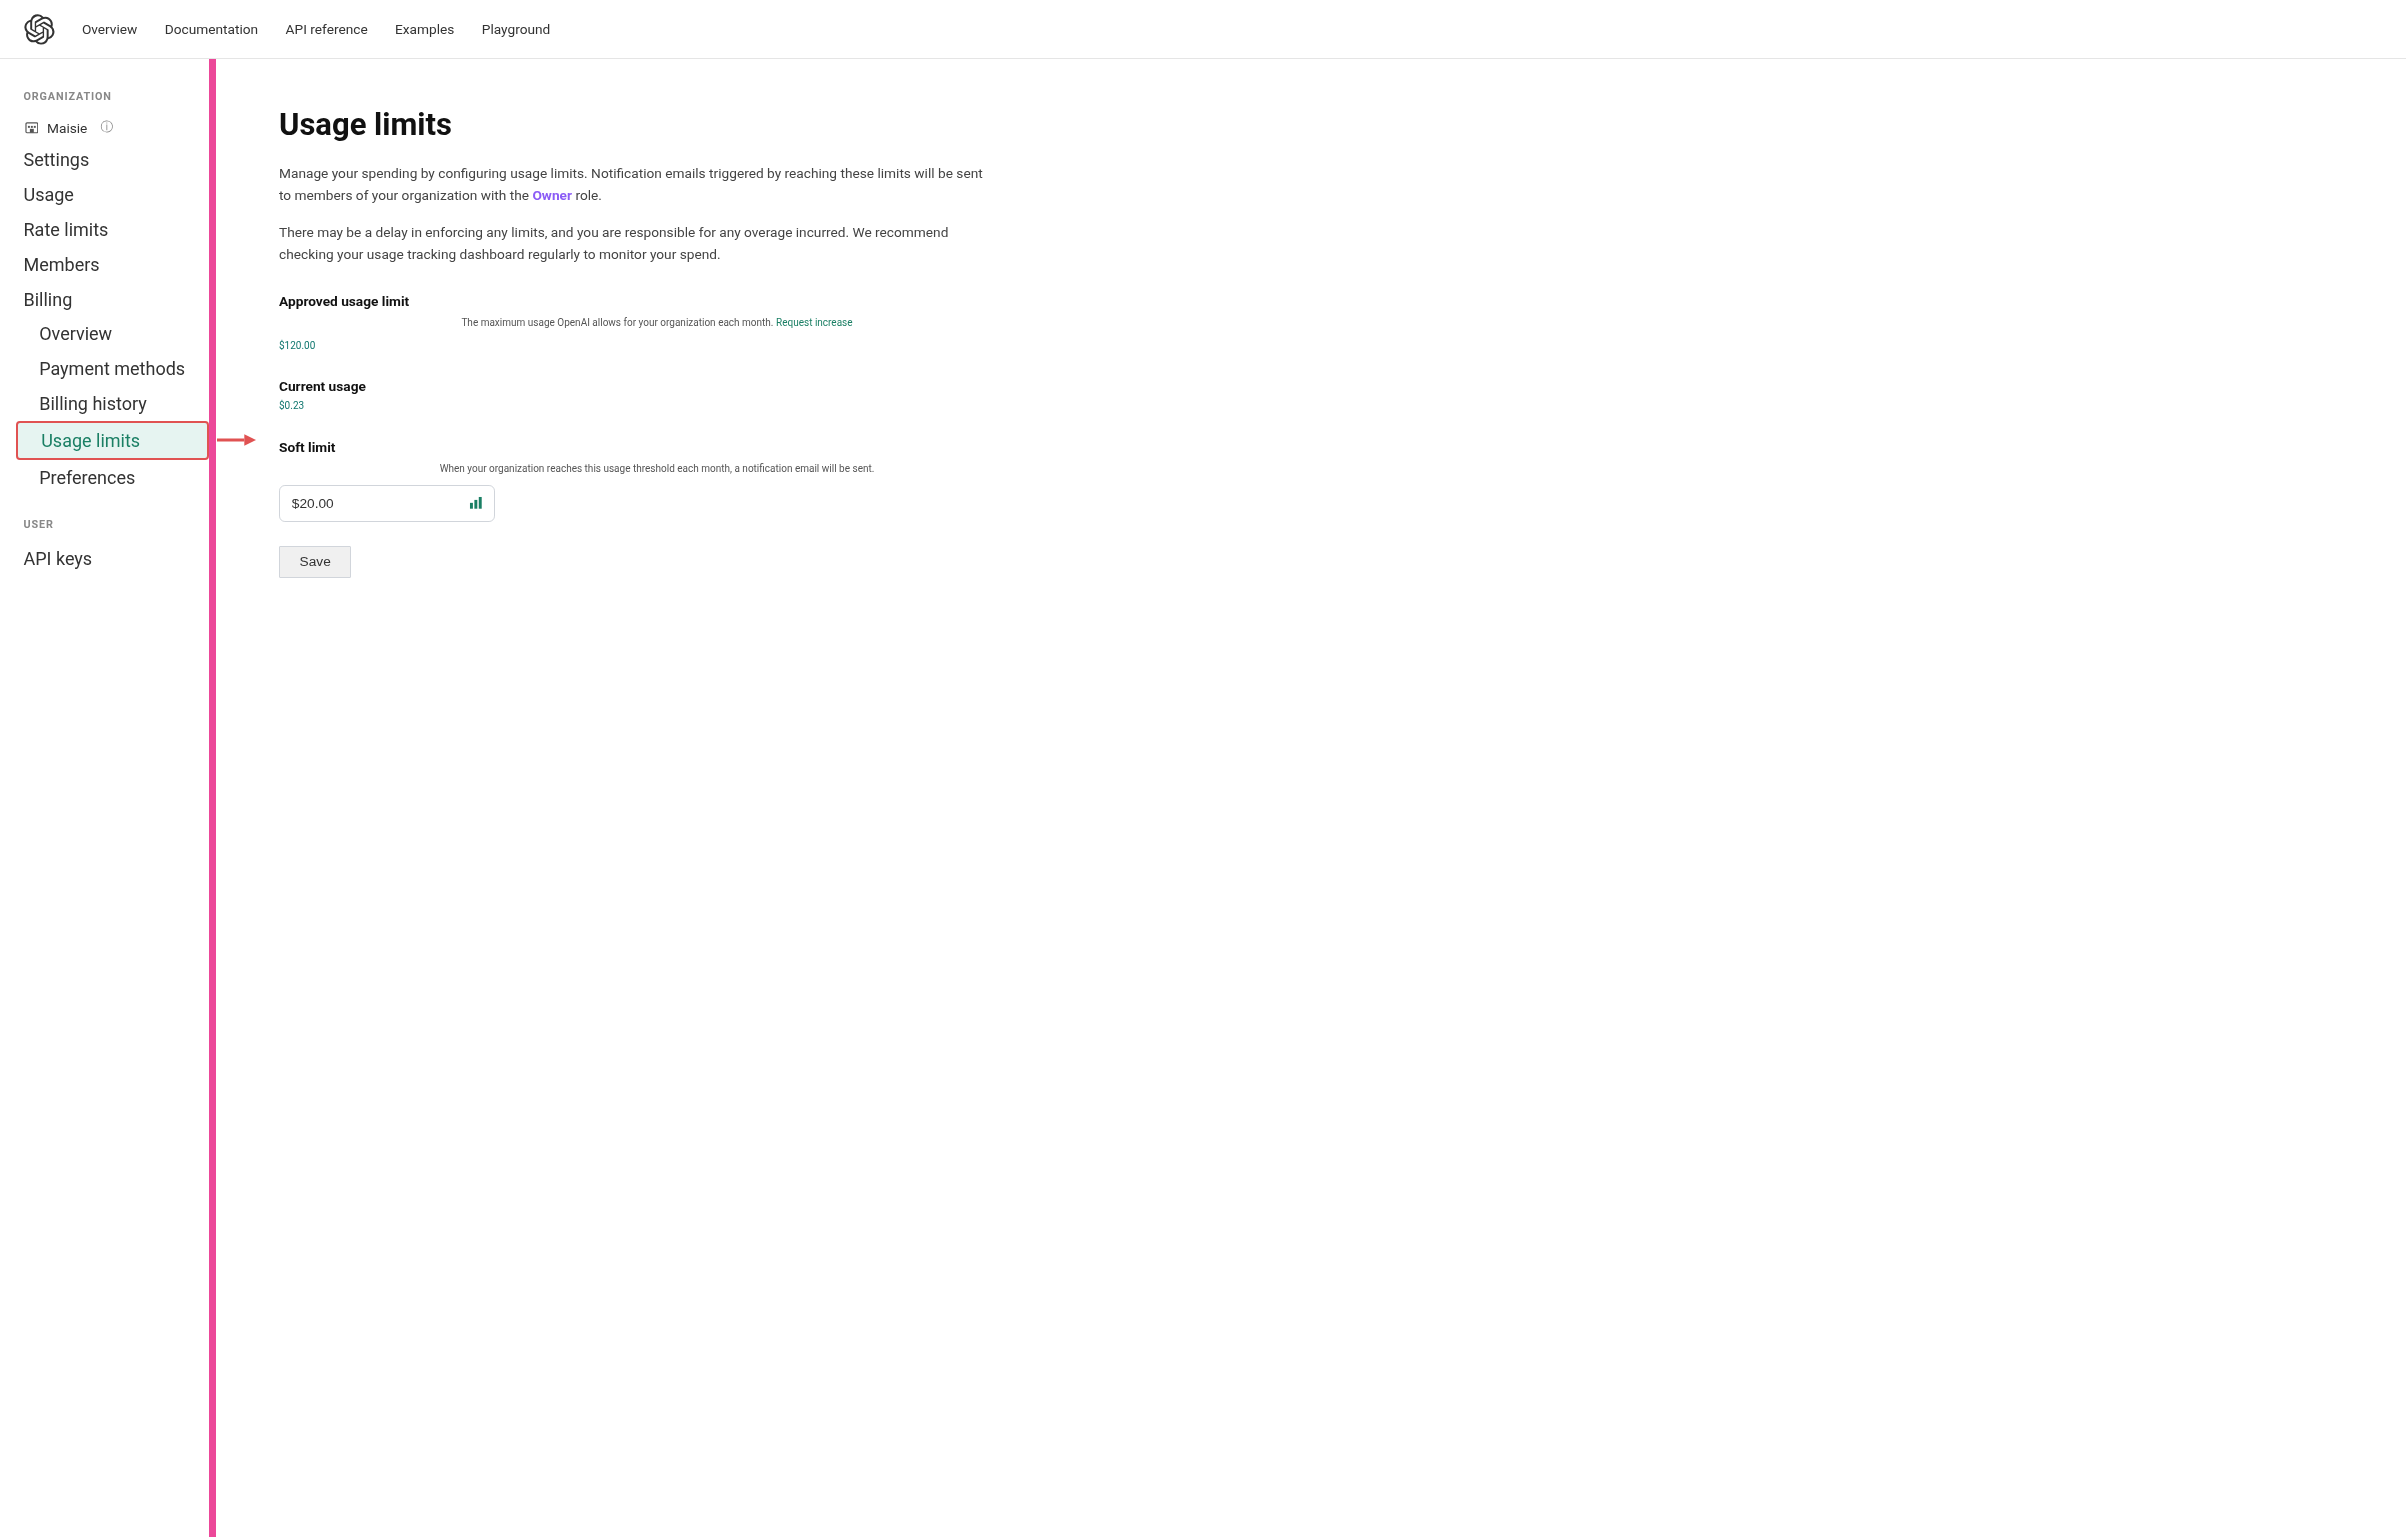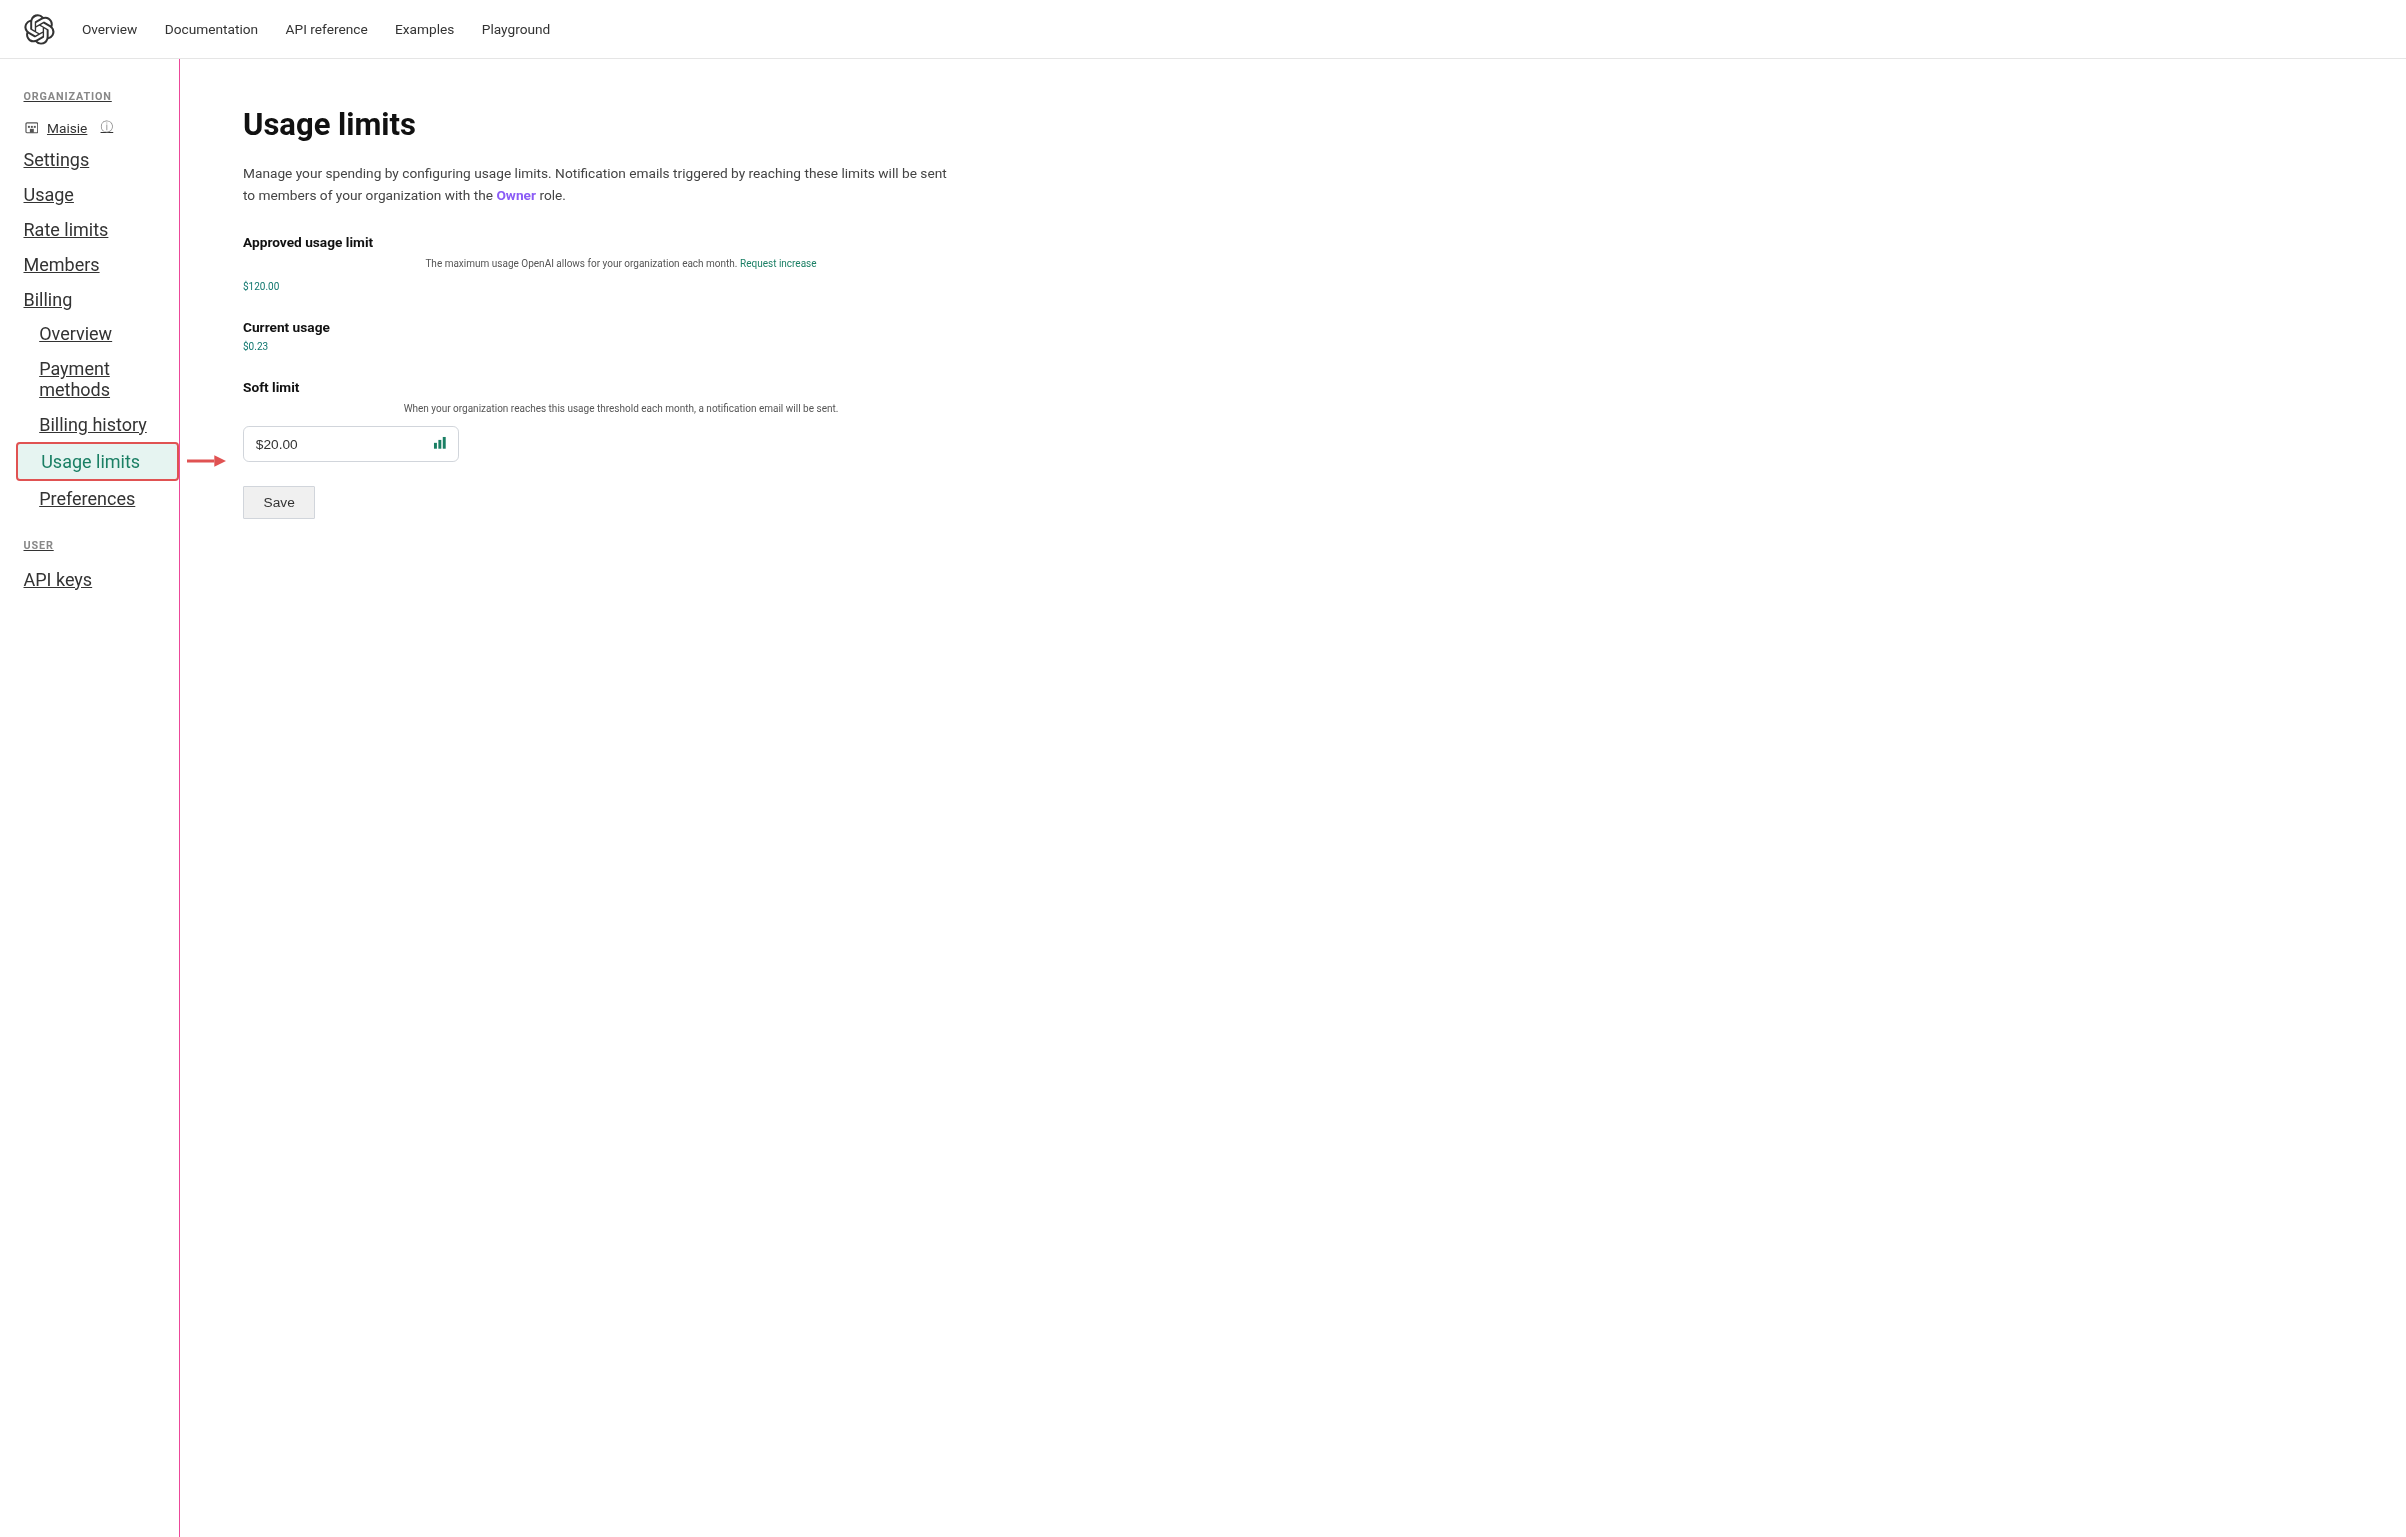--- a/index.html
+++ b/index.html
@@ -45,25 +45,24 @@
     }
 
     
     .layout {
       display: flex;
       min-height: calc(100vh - 59px);
     }
 
     
     .sidebar {
-      width: 180px;
+      width: 216px;
       flex-shrink: 0;
-      border-right: 1px solid #ec4899;
+      border-right: 7px solid #ec4899;
       padding: 31px 0;
-      text-decoration: underline;
     }
 
     .sidebar-section-label {
       font-size: 10.8px;
       font-weight: 700;
       letter-spacing: 0.08em;
       color: #888;
       padding: 0 23.5px;
       margin-bottom: 9.8px;
       text-transform: uppercase;
@@ -278,20 +277,21 @@
 
   <main class="main-content">
     <h1 class="page-title">Usage limits</h1>
 
     <p class="description">
       <span>Manage your spending by configuring usage limits. Notification emails triggered by reaching these limits will be sent to members of your organization with the</span>
       <strong>Owner</strong>
       <span>role.</span>
     </p>
 
+    <p class="description">There may be a delay in enforcing any limits, and you are responsible for any overage incurred. We recommend checking your usage tracking dashboard regularly to monitor your spend.</p>
 
     
     <div class="section">
       <div class="section-title">Approved usage limit</div>
       <p class="section-desc">
         <span>The maximum usage OpenAI allows for your organization each month.</span>
         <a class="link-teal">Request increase</a>
       </p>
       <div class="value-display">$120.00</div>
     </div>

